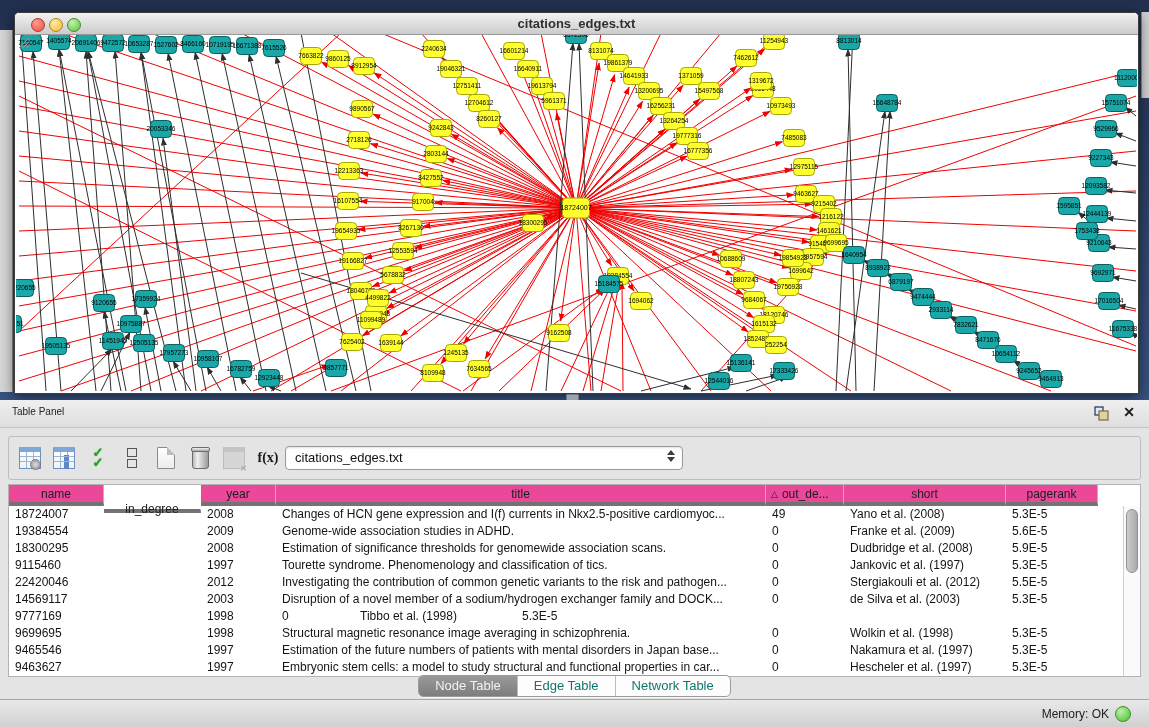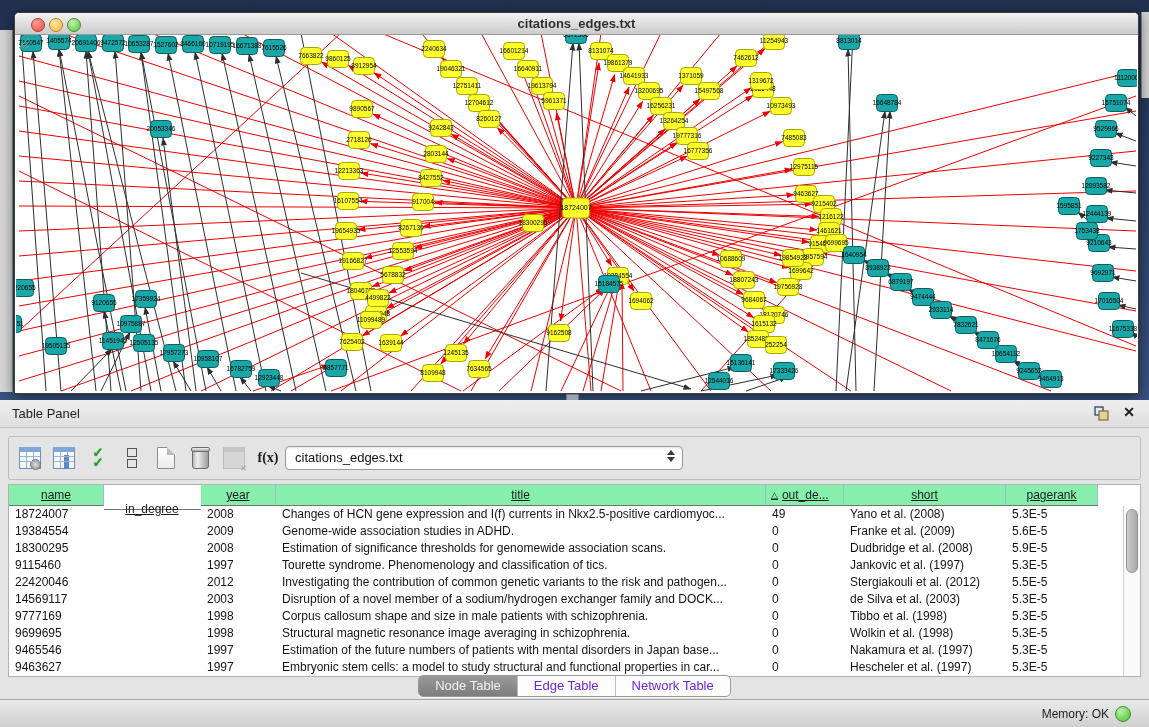--- a/index.html
+++ b/index.html
@@ -27,21 +27,21 @@
   .gcontent svg{position:absolute;left:0;top:0;}
   .grip{position:absolute;right:2px;bottom:2px;width:14px;height:14px;}
 
   .split-handle{position:absolute;left:566px;top:394px;width:11px;height:5px;
         background:#9aa3b0;border:1px solid #6b7585;border-radius:1px;}
 
   
   .panel{position:absolute;left:0;top:400px;width:1149px;height:299px;background:#e4e4e4;}
   .panel-hd{position:relative;height:27px;background:linear-gradient(#efefef,#dedede);
         border-bottom:1px solid #c4c4c4;}
-  .panel-hd .pt{position:absolute;left:12px;top:6px;font-size:13px;color:#222;text-align:center;}
+  .panel-hd .pt{position:absolute;left:12px;top:6px;font-size:10px;color:#222;text-align:center;}
   .float-ic{position:absolute;right:40px;top:6px;width:15px;height:15px;cursor:pointer;}
   .close-ic{position:absolute;right:14px;top:4px;font-size:14px;font-weight:bold;color:#1a1a1a;cursor:pointer;}
 
   .toolbar{position:absolute;left:8px;right:8px;top:36px;height:42px;
         border:1px solid #bdbdbd;border-radius:3px;display:flex;align-items:center;}
   .ic{width:26px;height:26px;margin-left:8px;display:flex;align-items:center;justify-content:center;position:relative;}
   .grid-ic{width:20px;height:16px;border:1px solid #6f8fc0;border-top:5px solid #7fa8d8;
         background:linear-gradient(#fdfdfd,#eef3fa);position:relative;}
   .grid-ic:before{content:"";position:absolute;left:6px;top:0;bottom:0;width:1px;background:#9ab4d6;box-shadow:7px 0 0 #9ab4d6;}
   .grid-ic:after{content:"";position:absolute;left:0;right:0;top:4px;height:1px;background:#9ab4d6;box-shadow:0 5px 0 #9ab4d6;}
@@ -68,38 +68,38 @@
         border:1px solid #9b9b9b;border-radius:4px;box-shadow:inset 0 1px 2px rgba(0,0,0,.12);}
   .combo .val{position:absolute;left:9px;top:3px;font-size:13px;color:#111;}
   .combo .arrows{position:absolute;right:7px;top:3px;display:flex;flex-direction:column;gap:2px;}
   .combo .arrows i{display:block;width:0;height:0;border-left:4px solid transparent;border-right:4px solid transparent;}
   .combo .arrows .up{border-bottom:5px solid #3c3c3c;}
   .combo .arrows .dn{border-top:5px solid #3c3c3c;}
 
   .tframe{position:absolute;left:8px;right:8px;top:84px;height:191px;background:#fff;
         border:1px solid #b2b2b2;overflow:hidden;}
   .thead{display:flex;height:21px;background:#fff;}
-  .th{background:#86efac;border-right:1px solid #9dbdd2;border-bottom:1px solid #737373;
+  .th{background:#ec4899;border-right:1px solid #9dbdd2;border-bottom:4px solid #737373;
         font-size:12px;color:#1c1c1c;display:flex;align-items:center;justify-content:center;
-        box-sizing:border-box;cursor:pointer;text-decoration:underline;}
+        box-sizing:border-box;cursor:pointer;}
   .th.sorted{justify-content:flex-start;padding-left:5px;}
   .th .tri{font-size:9px;color:#123;margin-right:4px;}
   .tbody{position:absolute;left:0;top:21px;right:16px;bottom:0;}
   .tr{display:flex;height:17px;}
   .td{font-size:12px;color:#141414;white-space:nowrap;overflow:hidden;box-sizing:border-box;
         padding:1px 4px 0 6px;}
   .c0{width:95px;}.c1{width:97px;margin-top:24px;}.c2{width:75px;}.c3{width:490px;}.c4{width:78px;}.c5{width:162px;}.c6{width:92px;}
   .vscroll{position:absolute;right:0;top:21px;bottom:0;width:16px;background:#fafafa;border-left:1px solid #cfcfcf;}
   .vthumb{position:absolute;left:2px;top:3px;width:10px;height:62px;background:linear-gradient(90deg,#cdcdcd,#a9a9a9);
         border:1px solid #929292;border-radius:6px;}
 
   .tabs{position:absolute;left:0;right:0;top:275px;height:22px;display:flex;justify-content:center;}
   .segwrap{display:flex;height:20px;border:1px solid #9a9a9a;border-radius:5px;overflow:hidden;
         background:#fdfdfd;box-shadow:0 1px 0 rgba(255,255,255,.7);}
-  .seg{font-size:13px;color:#6d28d9;padding:2px 16px 0;cursor:pointer;border-right:1px solid #bdbdbd;}
+  .seg{font-size:13px;color:#0f766e;padding:2px 16px 0;cursor:pointer;border-right:1px solid #bdbdbd;}
   .seg:last-child{border-right:none;}
   .seg.active{background:linear-gradient(#9a9a9a,#7d7d7d);color:#f2f2f2;}
 
   .statusbar{position:absolute;left:0;top:699px;width:1149px;height:28px;
         background:linear-gradient(#e9e9e9,#cfcfcf);border-top:1px solid #a5a5a5;text-align:right;}
   .mem{position:absolute;right:40px;top:7px;font-size:12px;color:#222;}
   .memdot{position:absolute;right:18px;top:6px;width:14px;height:14px;border-radius:50%;
         background:radial-gradient(circle at 35% 30%,#b9f0a8,#47c02f);border:1px solid #3f8f2e;}
 </style>
 </head>
@@ -696,21 +696,20 @@
             <div class="td c2">2003</div>
             <div class="td c3">Disruption of a novel member of a sodium/hydrogen exchanger family and DOCK...</div>
             <div class="td c4">0</div>
             <div class="td c5">de Silva et al. (2003)</div>
             <div class="td c6">5.3E-5</div>
           </div>
           <div class="tr">
             <div class="td c0">9777169</div>
             <div class="td c1">1</div>
             <div class="td c2">1998</div>
-            <div class="td c3">Corpus callosum shape and size in male patients with schizophrenia.</div>
             <div class="td c4">0</div>
             <div class="td c5">Tibbo et al. (1998)</div>
             <div class="td c6">5.3E-5</div>
           </div>
           <div class="tr">
             <div class="td c0">9699695</div>
             <div class="td c1">1</div>
             <div class="td c2">1998</div>
             <div class="td c3">Structural magnetic resonance image averaging in schizophrenia.</div>
             <div class="td c4">0</div>

